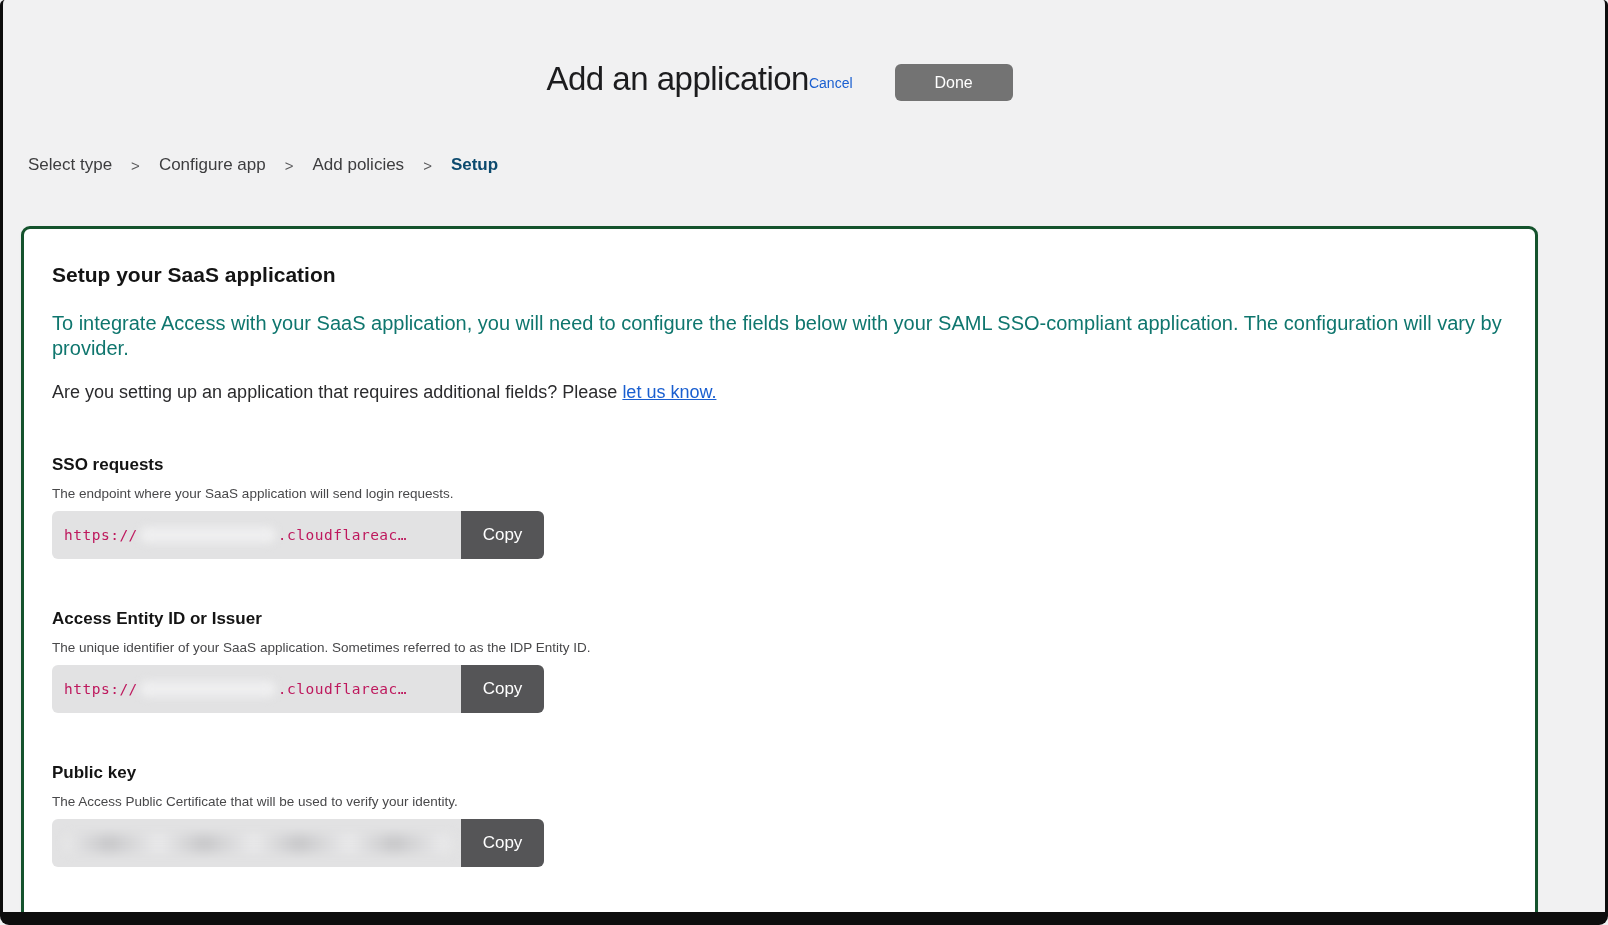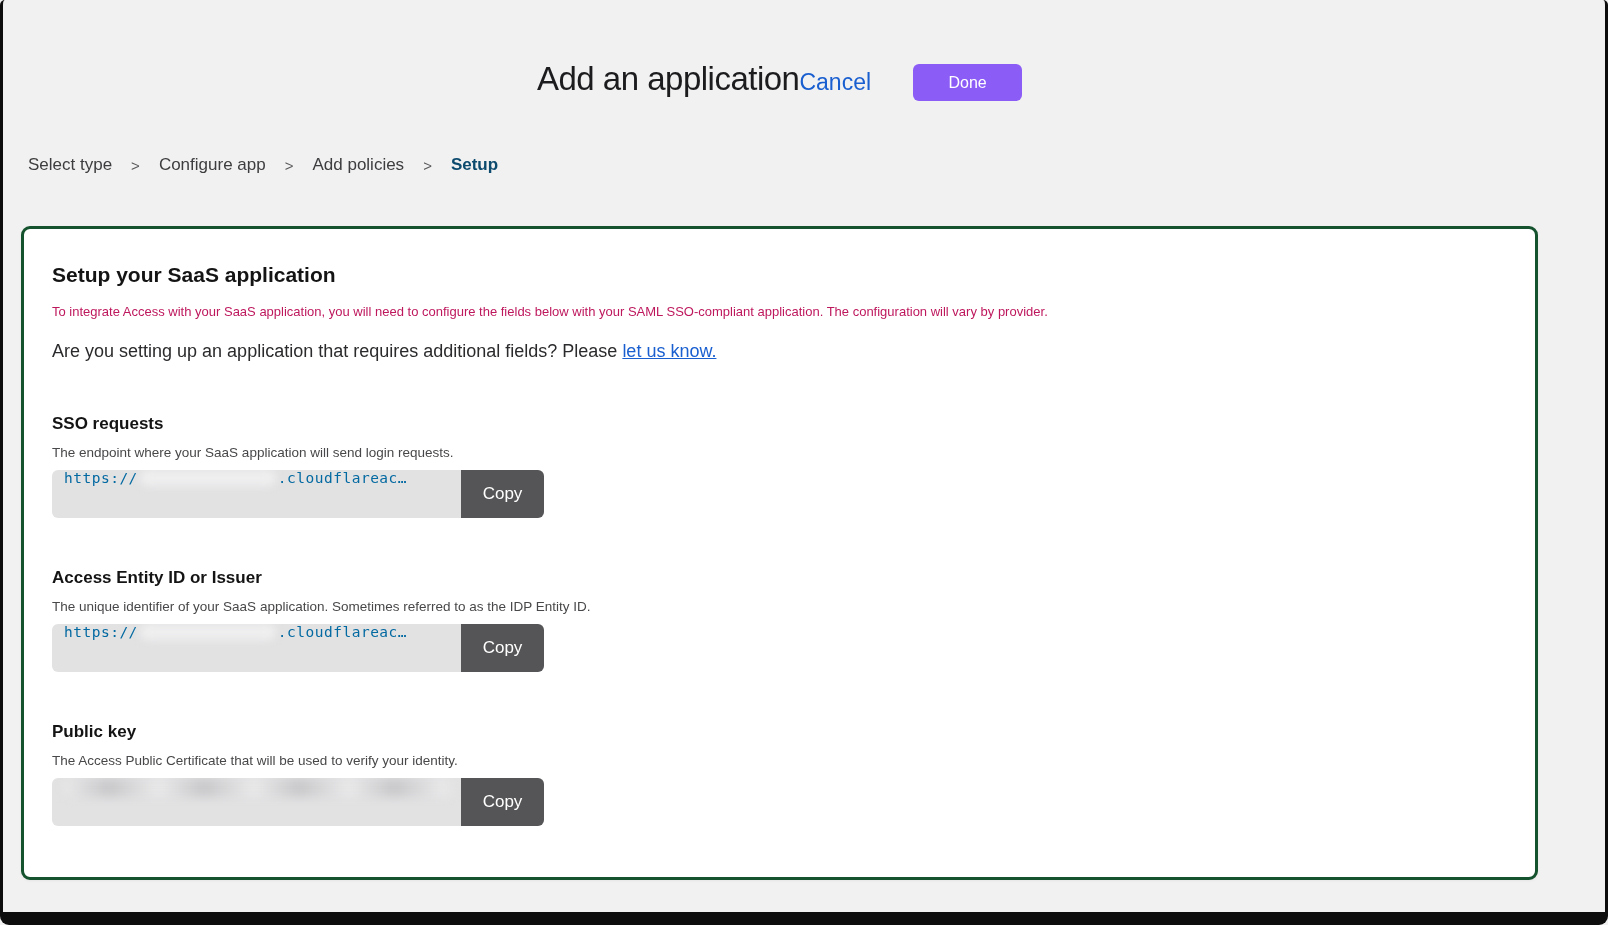--- a/index.html
+++ b/index.html
@@ -25,26 +25,26 @@
   
   .topbar {
     display: flex; justify-content: center; align-items: flex-start;
     padding-top: 60px;
   }
   .page-title {
     font-size: 33px; font-weight: 400; letter-spacing: -0.5px; color: #1c1c1e;
   }
   .actions { display: flex; align-items: center; gap: 42px; padding-top: 4px; }
   .cancel-link {
-    font-size: 23px; color: #1a5fd0; cursor: pointer; background: none; border: none;
+    font-size: 14px; color: #1a5fd0; cursor: pointer; background: none; border: none;
     font-family: "Liberation Sans", sans-serif;
   }
   .done-btn {
-    background: #8b5cf6; color: #ffffff; border: none; border-radius: 6px;
-    width: 109px; height: 37px; font-size: 16px; font-weight: 500; cursor: pointer;
+    background: #737373; color: #ffffff; border: none; border-radius: 6px;
+    width: 118px; height: 37px; font-size: 16px; font-weight: 500; cursor: pointer;
     font-family: "Liberation Sans", sans-serif;
   }
 
   
   .breadcrumb {
     display: flex; align-items: center; margin-top: 54px; margin-left: 7px;
     font-size: 17px; color: #3d3d3f;
   }
   .crumb { cursor: default; }
   .crumb.active { font-weight: 700; color: #0c4a6e; }
@@ -55,36 +55,36 @@
     margin-top: 51px;
     background: #ffffff;
     border: 3px solid #14532d;
     border-radius: 9px;
     box-shadow: 0 1px 3px rgba(0,0,0,0.05);
     min-height: 652px;
     padding: 34px 28px 51px 28px;
   }
   .card-heading { font-size: 21px; font-weight: 700; color: #141414; }
   .card-intro {
-    margin-top: 17px; font-size: 13px; color: #be185d; line-height: 1.25;
+    margin-top: 24px; font-size: 20px; color: #0f766e; line-height: 1.25;
   }
   .card-note { margin-top: 21px; font-size: 18px; color: #2b2b2d; }
   .inline-link { color: #1a5fd0; text-decoration: underline; cursor: pointer; }
 
   
   .field-section { margin-top: 50px; }
   .field-section.first { margin-top: 52px; }
   .field-label { font-size: 17px; font-weight: 700; color: #141414; }
   .field-desc { margin-top: 11px; font-size: 13.5px; color: #48484a; }
   .value-row { margin-top: 10px; display: flex; width: 492px; height: 48px; }
   .value-box {
     flex: 1; background: #e2e2e3; border-radius: 6px 0 0 6px;
-    display: flex; padding: 0 10px 0 12px;
+    display: flex; align-items: center; padding: 0 10px 0 12px;
     font-family: "DejaVu Sans Mono", monospace;
-    font-size: 14.5px; color: #0369a1; letter-spacing: 0.5px;
+    font-size: 14.5px; color: #be185d; letter-spacing: 0.5px;
     overflow: hidden; white-space: nowrap;
   }
   .copy-btn {
     width: 83px; background: #555557; color: #ffffff; border: none;
     border-radius: 0 6px 6px 0; font-size: 17px; cursor: pointer;
     font-family: "Liberation Sans", sans-serif;
   }
   
   .blob {
     display: inline-block; height: 16px; border-radius: 8px;

